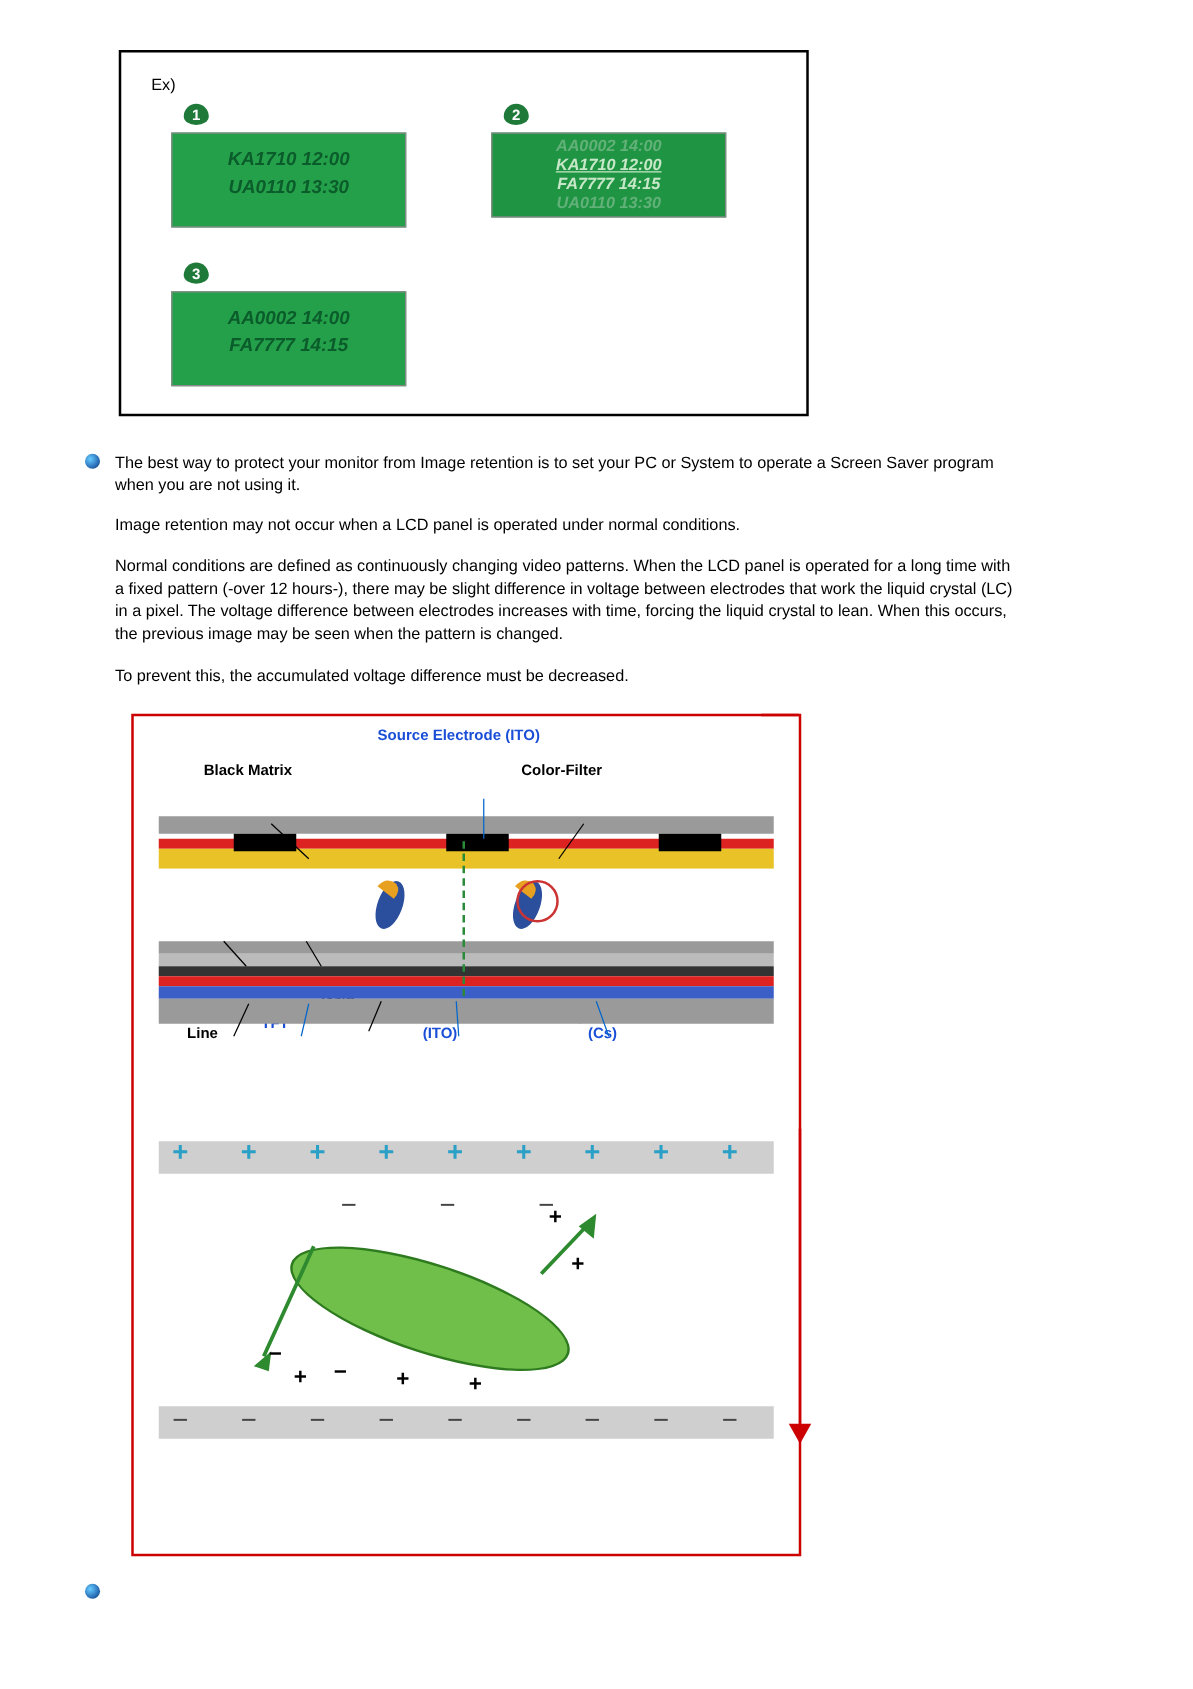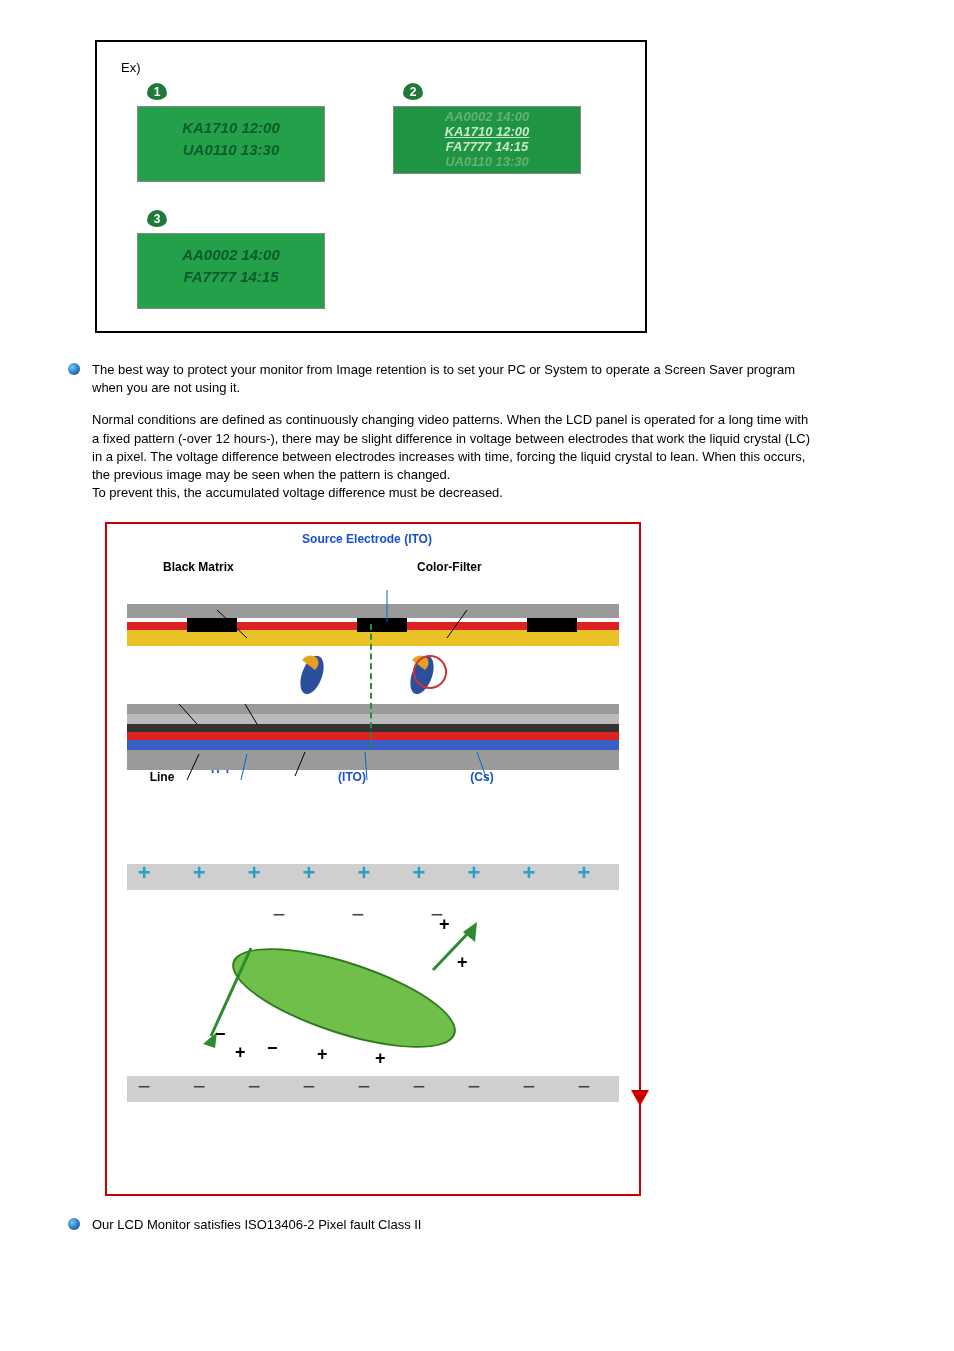--- a/index.html
+++ b/index.html
@@ -159,22 +159,23 @@
       </div>
       <div class="col"></div>
     </div>
   </div>
 
   <div class="bullet-row">
     <div class="bullet-icon"></div>
     <div class="bullet-text bold">The best way to protect your monitor from Image retention is to set your PC or System to operate a Screen Saver program when you are not using it.</div>
   </div>
 
+  <div class="para">Image retention may not occur when a LCD panel is operated under normal conditions.</div>
   <div class="para">Normal conditions are defined as continuously changing video patterns. When the LCD panel is operated for a long time with a fixed pattern (-over 12 hours-), there may be slight difference in voltage between electrodes that work the liquid crystal (LC) in a pixel. The voltage difference between electrodes increases with time, forcing the liquid crystal to lean. When this occurs, the previous image may be seen when the pattern is changed.</div>
-  <div class="para" style="margin-top:0;">To prevent this, the accumulated voltage difference must be decreased.</div>
+  <div class="para" style="margin-top:16px;">To prevent this, the accumulated voltage difference must be decreased.</div>
 
   <div class="figure2">
     <div class="f2-top">
 
       <div class="lbl blue" style="left:195px; top:8px; width:130px;">Source Electrode (ITO)</div>
       <div class="lbl black" style="left:56px; top:36px;">Black Matrix</div>
       <div class="lbl black" style="left:310px; top:36px;">Color-Filter</div>
       <div class="lbl black" style="left:30px; top:130px;">Source</div>
       <div class="lbl black" style="left:100px; top:130px;">Drain</div>
       <div class="lbl blue" style="left:248px; top:126px;">Clc</div>
@@ -257,16 +258,15 @@
       <span class="small-minus" style="left:160px; top:194px;">−</span>
       <span class="small-minus" style="left:108px; top:180px;">−</span>
 
       <div class="plate" style="top:232px;"></div>
       <div class="minus-row" style="top:230px;">−&nbsp;−&nbsp;−&nbsp;−&nbsp;−&nbsp;−&nbsp;−&nbsp;−&nbsp;−</div>
     </div>
   </div>
 
   <div class="bullet-row" style="margin-top:20px;">
     <div class="bullet-icon"></div>
-    <div class="bullet-text">Our LCD Monitor satisfies ISO13406-2 Pixel fault Class II</div>
   </div>
 
 </div>
 
 </body></html>

